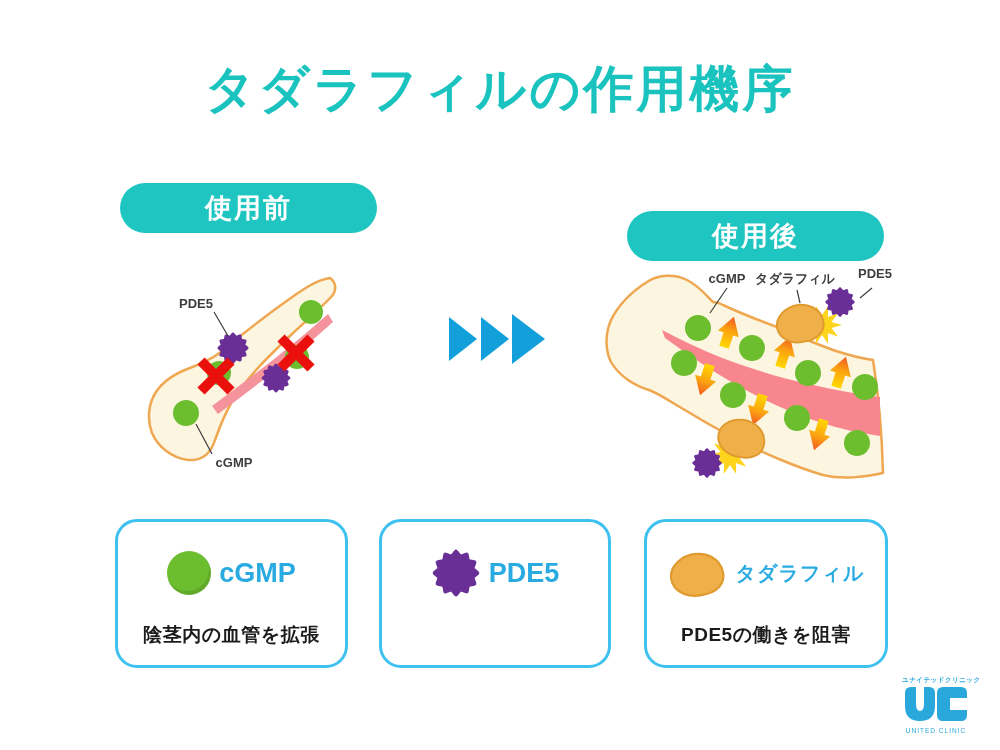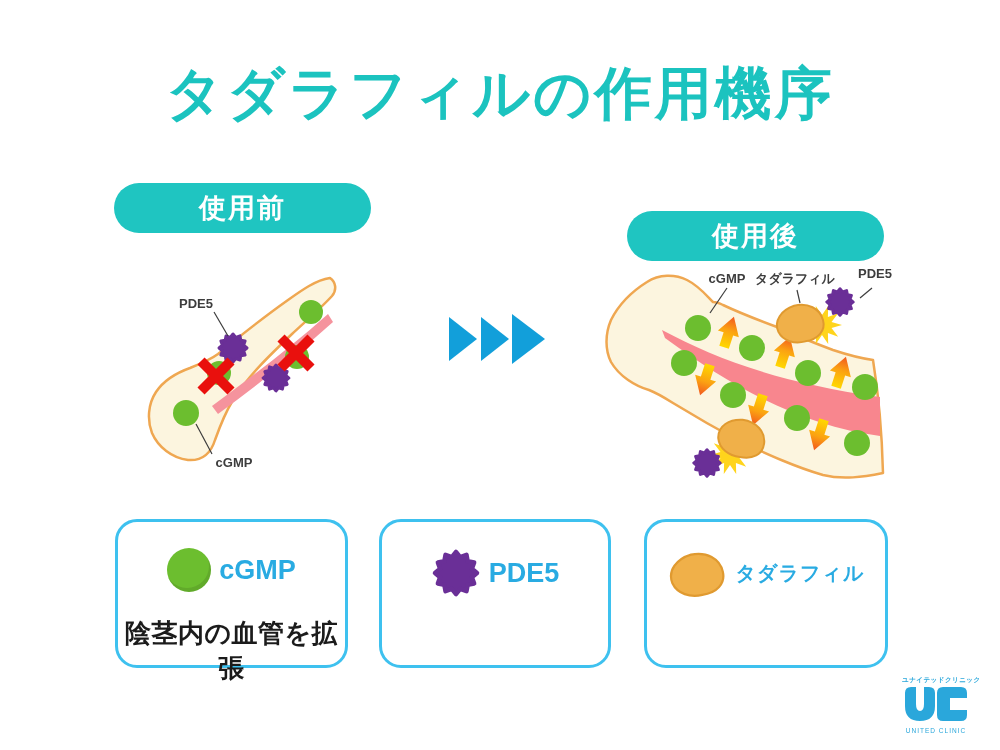--- a/index.html
+++ b/index.html
@@ -4,45 +4,45 @@
 <style>
   html,body{margin:0;padding:0;}
   body{
     width:1000px;height:750px;position:relative;background:#ffffff;overflow:hidden;
     font-family:"Liberation Sans","DejaVu Sans",sans-serif;
   }
   .abs{position:absolute;}
   
   .title{
     left:0;right:0;top:56px;text-align:center;
-    font-size:57px;font-weight:800;letter-spacing:3px;color:#1BC3BF;
+    font-size:50px;font-weight:800;letter-spacing:3px;color:#1BC3BF;
   }
   
   .pill{
     top:183px;width:257px;height:50px;border-radius:26px;background:#1FC5C1;
     display:flex;align-items:center;justify-content:center;
     color:#ffffff;font-size:27px;font-weight:700;letter-spacing:2px;
   }
-  .pill-before{left:114px;align-items:center;}
+  .pill-before{left:120px;align-items:center;}
   .pill-after{left:627px;margin-top:28px;}
   
   svg text{font-family:"Liberation Sans","DejaVu Sans",sans-serif;font-weight:700;font-size:13px;fill:#3d3d3d;}
   
   .card{
     top:519px;height:149px;background:#ffffff;
     border:3px solid #3EC1EF;border-radius:22px;box-sizing:border-box;
     display:flex;flex-direction:column;align-items:center;
   }
   .card1{left:115px;width:233px;}
   .card2{left:379px;width:232px;}
   .card3{left:644px;width:244px;}
   .icon-row{display:flex;align-items:center;gap:8px;margin-top:26px;height:50px;}
   .legend-name{color:#29ABE2;font-weight:800;font-size:27px;}
   .card3 .legend-name{font-size:20px;letter-spacing:1px;}
-  .legend-desc{margin-top:24px;font-size:26px;font-weight:700;color:#1b1b1b;letter-spacing:0.5px;text-align:center;}
+  .legend-desc{margin-top:24px;font-size:19px;font-weight:700;color:#1b1b1b;letter-spacing:0.5px;}
   .green-dot{
     width:44px;height:44px;border-radius:50%;background:#6CBE2F;
     box-shadow:inset -2px -4px 0 rgba(0,0,0,0.10);
   }
   
   .logo{left:902px;top:676px;width:68px;text-align:center;color:#2AA7DB;}
   .logo-jp{font-size:6.5px;font-weight:700;letter-spacing:0.5px;white-space:nowrap;}
   .logo-en{font-size:6.5px;font-weight:400;letter-spacing:1px;white-space:nowrap;margin-top:1px;}
   .defs-holder{position:absolute;width:0;height:0;overflow:hidden;}
 </style>
@@ -151,20 +151,21 @@
   </div>
 </div>
 
 <div class="abs card card3">
   <div class="icon-row">
     <svg width="60" height="50" viewBox="0 0 60 50">
       <use href="#blob" transform="translate(29,25) scale(1.12) rotate(-8)"></use>
     </svg>
     <div class="legend-name">タダラフィル</div>
   </div>
+  <div class="legend-desc">PDE5の働きを阻害</div>
 </div>
 
 <div class="abs logo">
   <div class="logo-jp">ユナイテッドクリニック</div>
   <svg width="64" height="36" viewBox="0 0 64 36" style="margin-top:1px;">
     <path fill="#2AA7DB" transform="translate(1,1)" d="M0,6 Q0,0 6,0 L11,0 L11,17 Q11,24 15,24 Q19,24 19,17 L19,0 L24,0 Q30,0 30,6 L30,19 Q30,34 15,34 Q0,34 0,19 Z"></path>
     <path fill="#2AA7DB" transform="translate(33,1)" d="M6,0 L24,0 Q30,0 30,6 L30,11 L13,11 L13,23 L30,23 L30,28 Q30,34 24,34 L6,34 Q0,34 0,28 L0,6 Q0,0 6,0 Z"></path>
   </svg>
   <div class="logo-en">UNITED CLINIC</div>
 </div>

